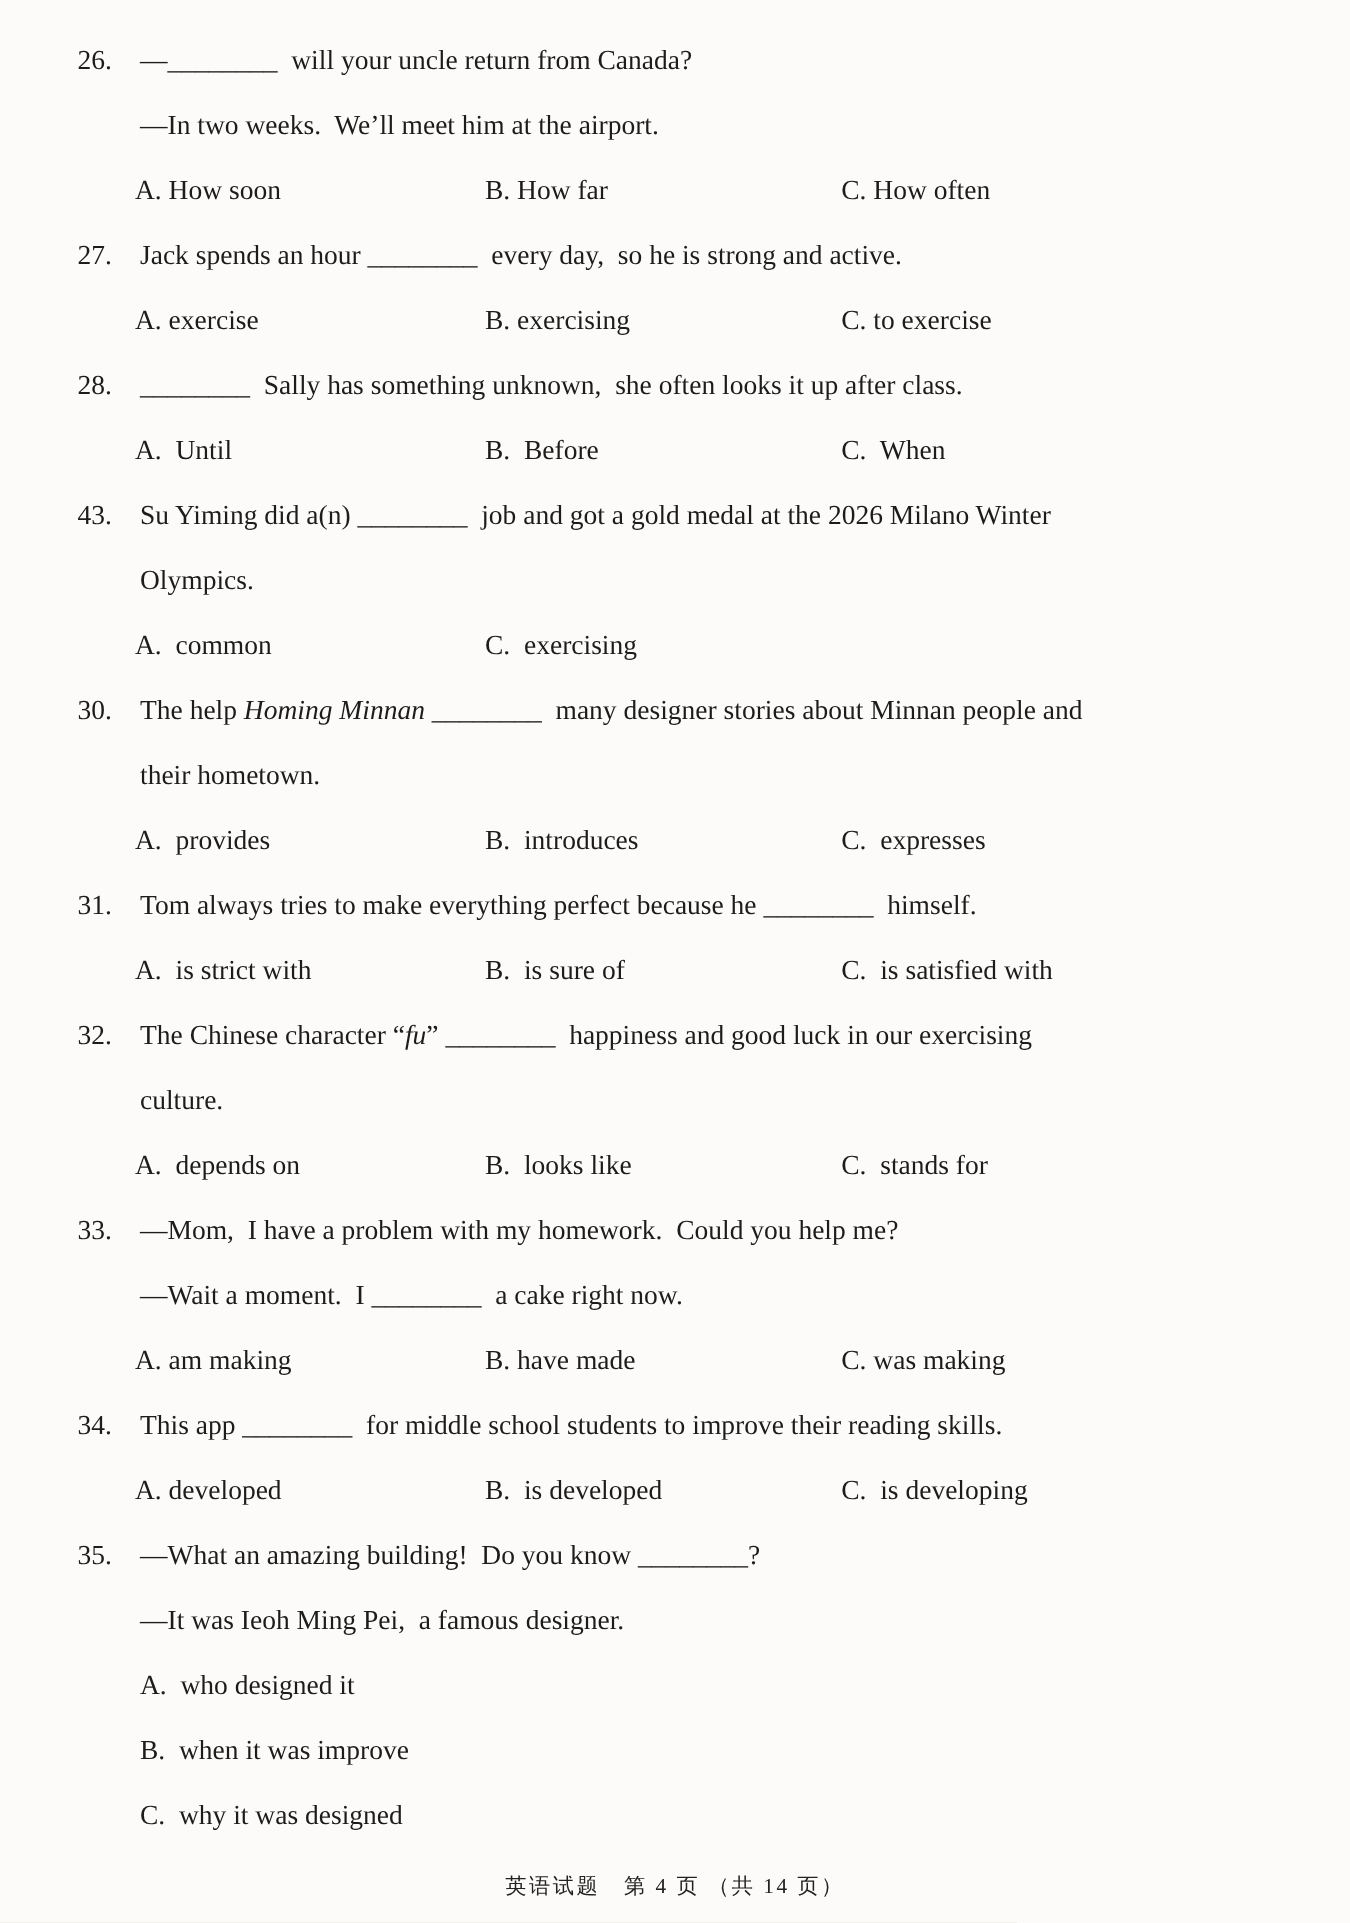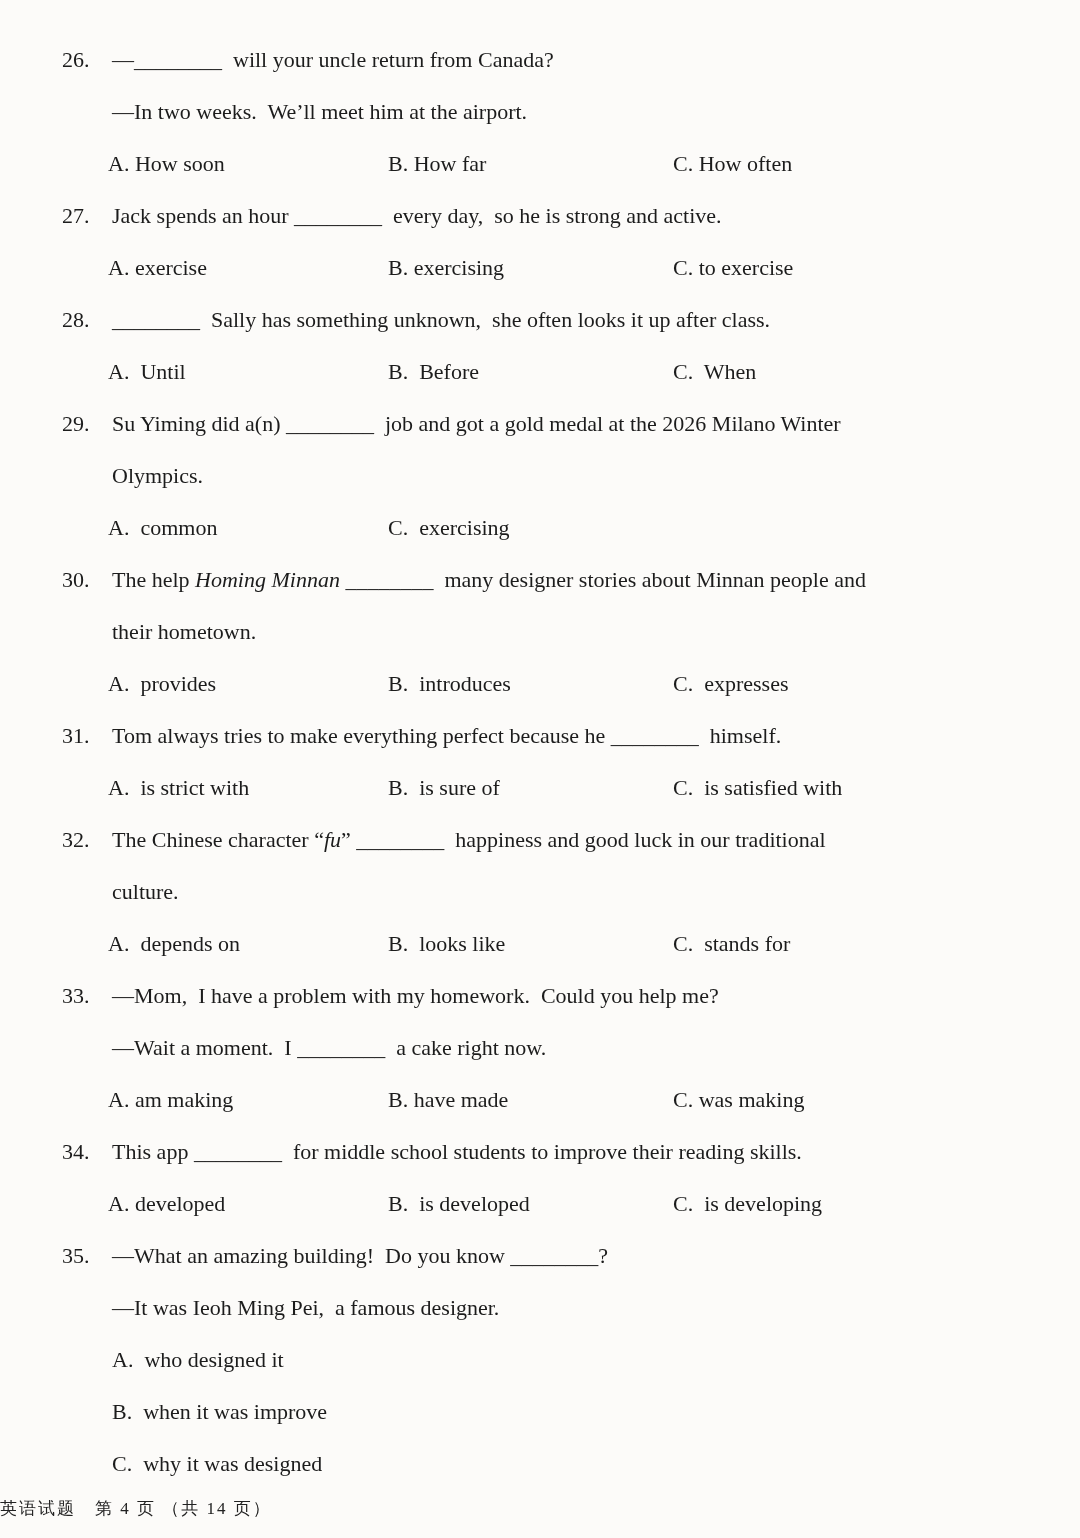--- a/index.html
+++ b/index.html
@@ -8,21 +8,21 @@
     height: 1538px;
     margin: 0 auto;
     background: #fcfbf9;
     color: #1c1c1c;
     font-family: "Liberation Serif", serif;
     font-size: 22px;
     position: relative;
     box-sizing: border-box;
     overflow: hidden;
   }
-  .question-list { padding-top: 34px; }
+  .question-list { padding-top: 22px; }
   .line {
     position: relative;
     padding-left: 112px;
     padding-right: 40px;
     line-height: 52px;
     white-space: pre-wrap;
   }
   .qnum {
     position: absolute;
     left: 62px;
@@ -37,21 +37,21 @@
     white-space: pre-wrap;
   }
   .q-options.opts-column { padding-left: 112px; }
   .opts-column .opt { display: block; white-space: pre-wrap; }
   i { font-style: italic; }
   .footer {
     position: absolute;
     left: 0;
     bottom: 18px;
     width: 100%;
-    text-align: left;
+    text-align: center;
     font-size: 17px;
     letter-spacing: 2px;
     color: #222;
   }
 </style>
 </head>
 <body>
 
 <div class="page">
   <div class="question-list">
@@ -72,21 +72,21 @@
 
   <section class="question">
     <div class="q-lines">
           <div class="line"><span class="qnum">28.</span><span>________  Sally has something unknown,  she often looks it up after class.</span></div>
         </div>
     <div class="q-options opts-row"><span class="opt">A.  Until</span><span class="opt">B.  Before</span><span class="opt">C.  When</span></div>
   </section>
 
   <section class="question">
     <div class="q-lines">
-          <div class="line"><span class="qnum">29.</span><span>Su Yiming did a(n) ________  job and got a gold medal at the 2026 Milano Winter</span></div>
+          <div class="line"><span class="qnum">43.</span><span>Su Yiming did a(n) ________  job and got a gold medal at the 2026 Milano Winter</span></div>
           <div class="line"><span>Olympics.</span></div>
         </div>
     <div class="q-options opts-row"><span class="opt">A.  common</span><span class="opt">C.  exercising</span></div>
   </section>
 
   <section class="question">
     <div class="q-lines">
           <div class="line"><span class="qnum">30.</span><span>The help </span><i>Homing Minnan</i><span> ________  many designer stories about Minnan people and</span></div>
           <div class="line"><span>their hometown.</span></div>
         </div>
@@ -95,21 +95,21 @@
 
   <section class="question">
     <div class="q-lines">
           <div class="line"><span class="qnum">31.</span><span>Tom always tries to make everything perfect because he ________  himself.</span></div>
         </div>
     <div class="q-options opts-row"><span class="opt">A.  is strict with</span><span class="opt">B.  is sure of</span><span class="opt">C.  is satisfied with</span></div>
   </section>
 
   <section class="question">
     <div class="q-lines">
-          <div class="line"><span class="qnum">32.</span><span>The Chinese character “</span><i>fu</i><span>” ________  happiness and good luck in our traditional</span></div>
+          <div class="line"><span class="qnum">32.</span><span>The Chinese character “</span><i>fu</i><span>” ________  happiness and good luck in our exercising</span></div>
           <div class="line"><span>culture.</span></div>
         </div>
     <div class="q-options opts-row"><span class="opt">A.  depends on</span><span class="opt">B.  looks like</span><span class="opt">C.  stands for</span></div>
   </section>
 
   <section class="question">
     <div class="q-lines">
           <div class="line"><span class="qnum">33.</span><span>—Mom,  I have a problem with my homework.  Could you help me?</span></div>
           <div class="line"><span>—Wait a moment.  I ________  a cake right now.</span></div>
         </div>

